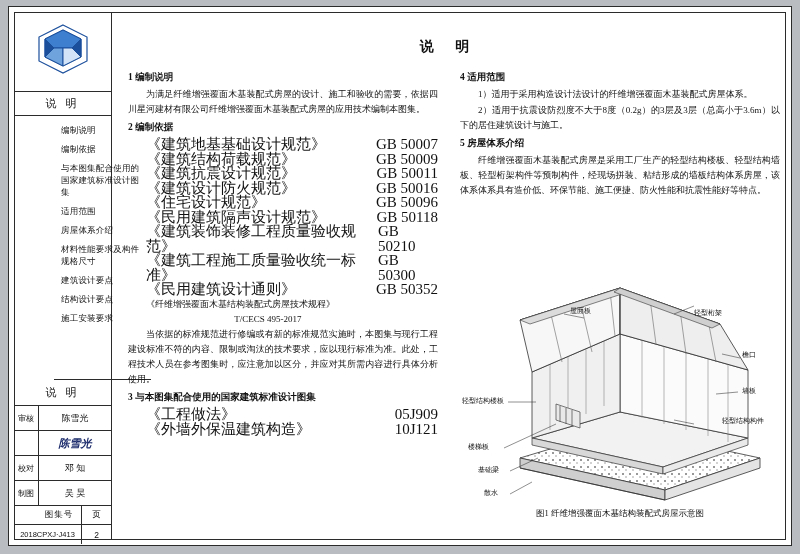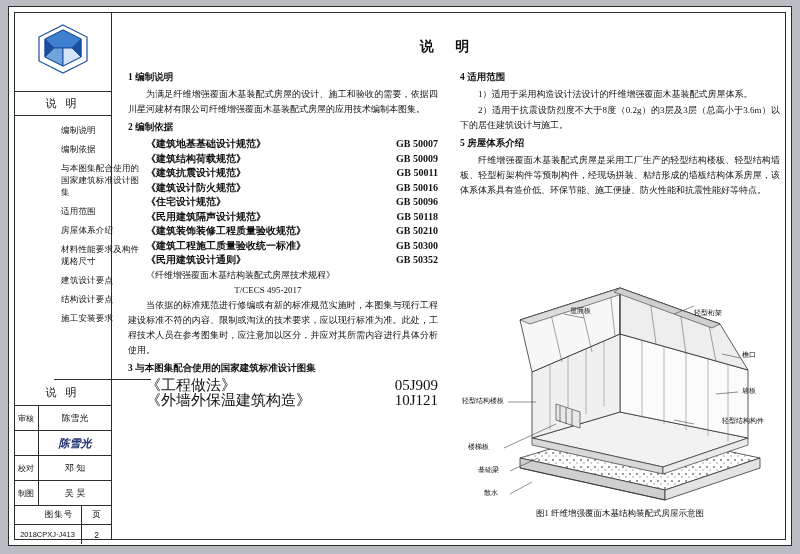--- a/index.html
+++ b/index.html
@@ -228,26 +228,25 @@
     line-height: 15px;
     color: #111;
     text-align: justify;
     font-family: "Liberation Serif", serif;
     margin-bottom: 1px;
   }
   .indent2 { text-indent: 18px; }
   .std-row {
     display: flex;
     justify-content: space-between;
-    font-size: 10px;
+    font-size: 15px;
     line-height: 14.5px;
     color: #111;
     font-family: "Liberation Serif", serif;
     padding-left: 18px;
-    font-weight: bold;
   }
   .std-row .code { font-family: "Liberation Serif", serif; }
   .std-noc {
     font-size: 9px;
     line-height: 14.5px;
     color: #111;
     font-family: "Liberation Serif", serif;
     padding-left: 18px;
   }
   .centered-code {

